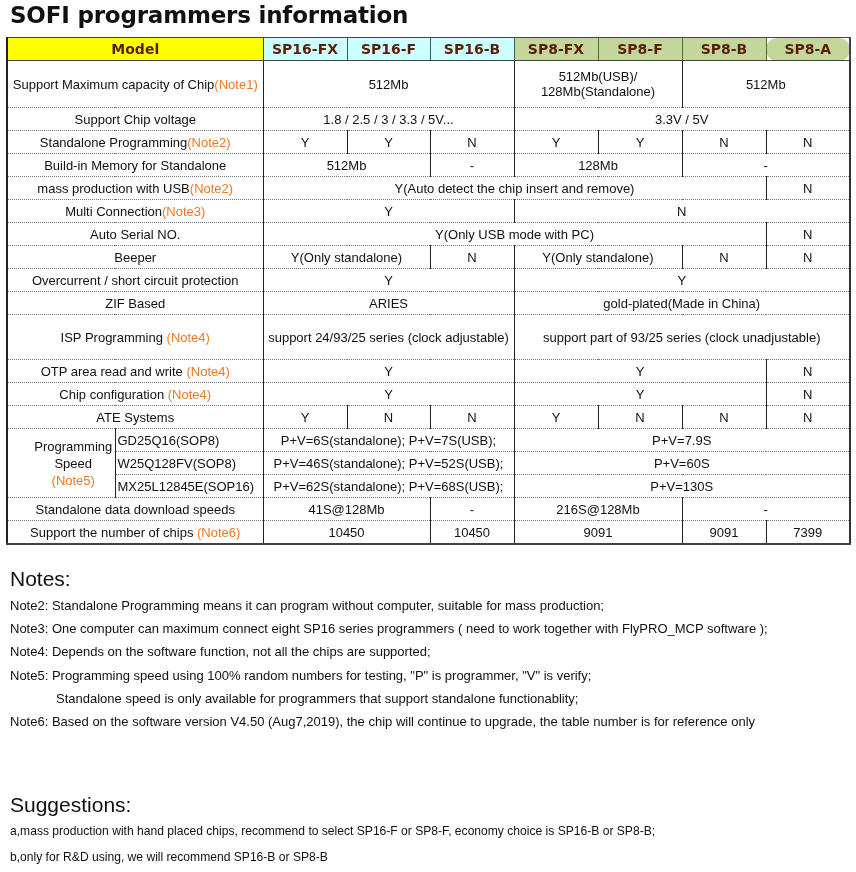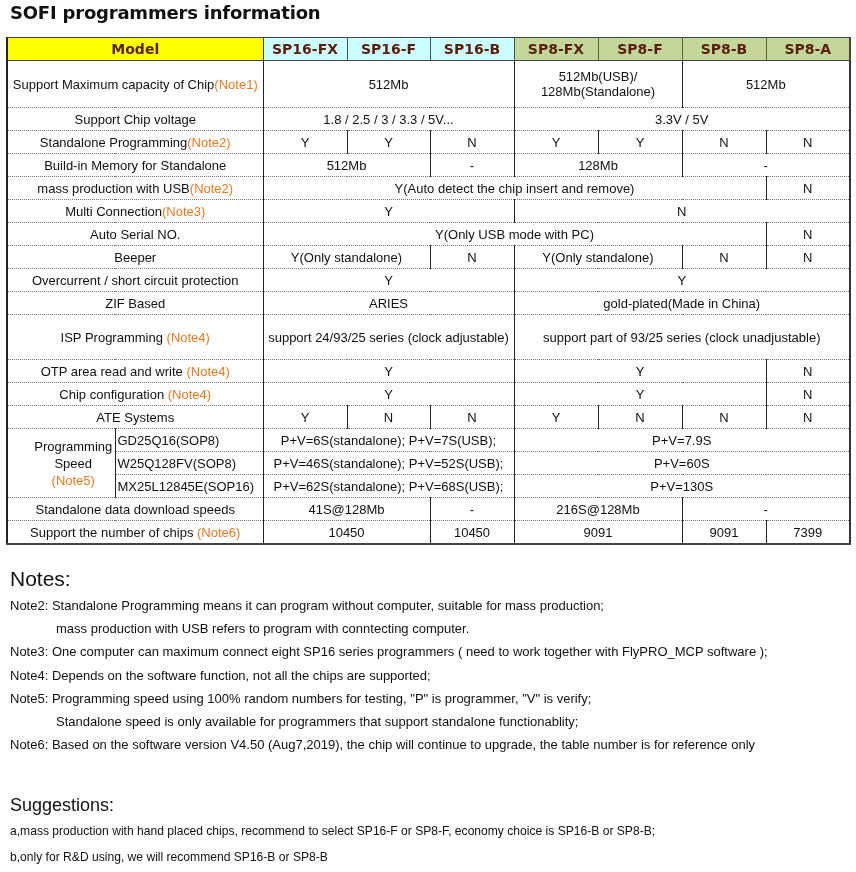--- a/index.html
+++ b/index.html
@@ -1,43 +1,43 @@
 <!DOCTYPE html>
 <html><head>
 <meta charset="utf-8">
 <style>
   html, body { margin: 0; padding: 0; background: #ffffff; }
   body { width: 856px; height: 872px; position: relative; overflow: hidden;
          font-family: "Liberation Sans", sans-serif; color: #111; }
   .title { position: absolute; left: 10px; top: 2px; font-family: "DejaVu Sans", sans-serif;
-           font-weight: bold; font-size: 18px; color: #111; letter-spacing: -0.2px; }
+           font-weight: bold; font-size: 23px; color: #111; letter-spacing: -0.2px; }
   table.spec { position: absolute; left: 6px; top: 37px; width: 843px; border-collapse: collapse;
                table-layout: fixed; font-size: 13px; }
   table.spec td { border-bottom: 1px dotted #777; border-right: 1px solid #222; padding: 0 2px;
                   text-align: center; white-space: nowrap; overflow: hidden; height: 22px; }
   table.spec tr:first-child td { border-top: 1px solid #444; }
   table.spec td.first { border-left: 2px solid #222; text-align: center; }
   table.spec tr:last-child td { border-bottom: 2px solid #444; }
   td.hdr { font-family: "DejaVu Sans", sans-serif; font-weight: bold; font-size: 14px; color: #5a1f0a;
            height: 22px !important; border-bottom: 1px solid #444 !important; }
   td.hdr-model { background: #ffff00; border-right: 1px solid #444 !important; }
   td.hdr-sp16 { background: #ccffff; border-right: 1px solid #3a5a5a !important; }
   td.hdr-sp8 { background: #c4d79b; border-right: 1px solid #556b2f !important; }
-  td.hdr-last { border-right: 2px solid #444 !important; }
+  td.hdr-last { border-right: 2px solid #444 !important; border-radius: 11px; }
   td.lastcol { border-right: 2px solid #333 !important; }
   .note-ref { color: #f07820; }
   .subcell { text-align: left !important; }
   .tall { height: 46px !important; }
   .tall2 { height: 44px !important; }
   .notes { position: absolute; left: 10px; top: 566px; font-size: 13px; line-height: 23.2px; }
   .notes-title { font-size: 21px; margin-bottom: 2px; line-height: 26px; }
   .note-line { white-space: nowrap; }
   .note-indent { padding-left: 46px; }
   .sugg { position: absolute; left: 10px; top: 792px; font-size: 13px; }
-  .sugg-title { font-size: 18px; line-height: 26px; }
+  .sugg-title { font-size: 21px; line-height: 26px; }
   .sugg-line { line-height: 26px; white-space: nowrap; transform: scaleX(0.93); transform-origin: left; }
 </style>
 </head>
 <body>
 
 <div class="title">SOFI programmers information</div>
 
 <table class="spec">
   <colgroup>
     <col style="width:108px">
@@ -203,21 +203,20 @@
     <td colspan="2">9091</td>
     <td>9091</td>
     <td class="lastcol">7399</td>
   </tr>
 </tbody>
   </table>
 
 <div class="notes">
   <div class="notes-title">Notes:</div>
   <div class="note-line">Note2: Standalone Programming means it can program without computer, suitable for mass production;</div>
-  <div class="note-line note-indent">mass production with USB refers to program with conntecting computer.</div>
   <div class="note-line">Note3: One computer can maximum connect eight SP16 series programmers ( need to work together with FlyPRO_MCP software );</div>
   <div class="note-line">Note4: Depends on the software function, not all the chips are supported;</div>
   <div class="note-line">Note5: Programming speed using 100% random numbers for testing, "P" is programmer, "V" is verify;</div>
   <div class="note-line note-indent">Standalone speed is only available for programmers that support standalone functionablity;</div>
   <div class="note-line">Note6: Based on the software version V4.50 (Aug7,2019), the chip will continue to upgrade, the table number is for reference only</div>
 </div>
 
 <div class="sugg">
   <div class="sugg-title">Suggestions:</div>
   <div class="sugg-line">a,mass production with hand placed chips, recommend to select SP16-F or SP8-F, economy choice is SP16-B or SP8-B;</div>

